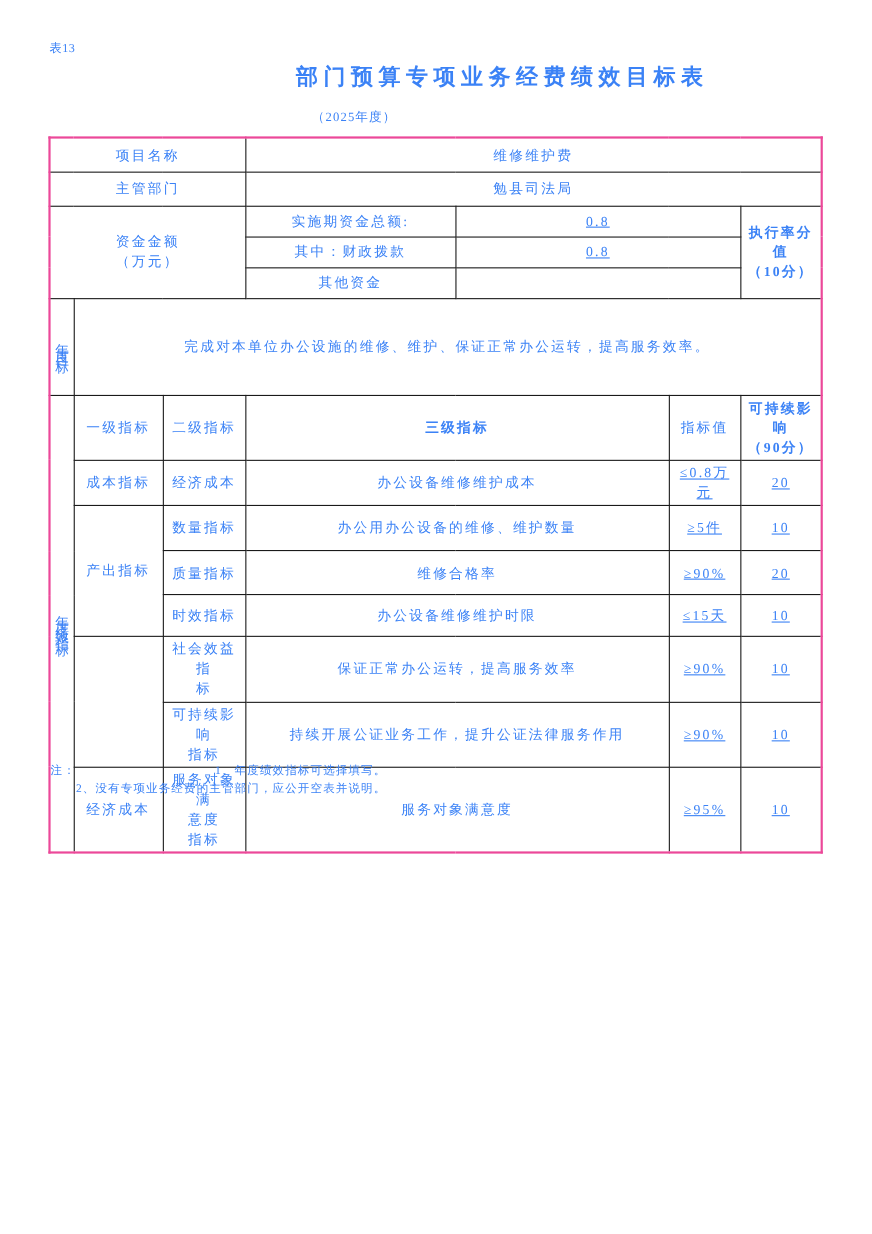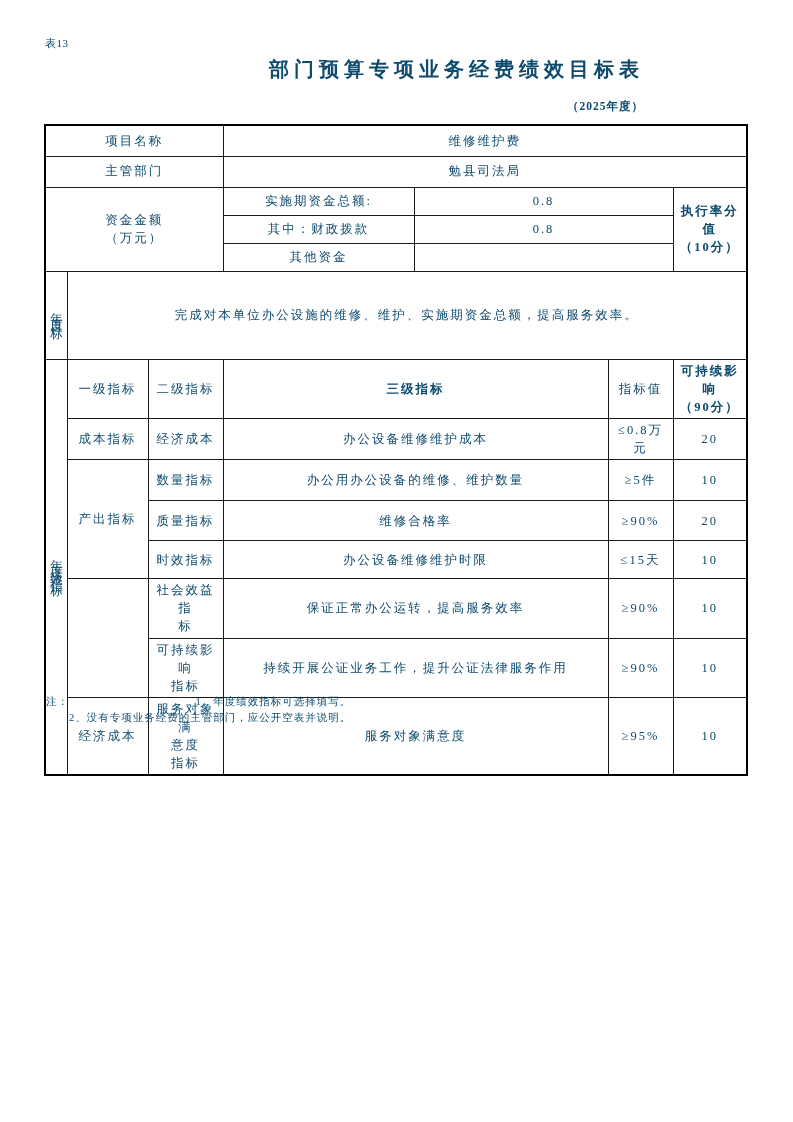--- a/index.html
+++ b/index.html
@@ -6,21 +6,21 @@
     margin: 0;
     padding: 0;
     background: #ffffff;
   }
   .sheet {
     position: relative;
     width: 644px;
     height: 1122px;
     background: #ffffff;
     font-family: "Liberation Serif", "DejaVu Serif", serif;
-    color: #0c4a6e;
+    color: #3b82f6;
   }
   .doc-label {
     position: absolute;
     left: 45px;
     top: 36px;
     font-size: 11px;
     letter-spacing: 0.5px;
   }
   .page-title {
     position: absolute;
@@ -30,33 +30,32 @@
     text-align: right;
     font-size: 20px;
     font-weight: bold;
     letter-spacing: 5px;
   }
   .page-subtitle {
     position: absolute;
     left: 0;
     right: 0;
     top: 99px;
-    text-align: right;
+    text-align: center;
     font-size: 11.5px;
     letter-spacing: 1px;
-    font-weight: bold;
   }
   table.main {
     position: absolute;
     left: 44px;
     top: 124px;
     width: 702px;
     border-collapse: collapse;
     table-layout: fixed;
-    border: 2px solid #000000;
+    border: 2px solid #ec4899;
     font-size: 12.5px;
   }
   table.main td {
     border: 1px solid #1a1a1a;
     vertical-align: middle;
     text-align: center;
     letter-spacing: 2px;
     line-height: 1.45;
     padding: 2px 3px;
     white-space: pre-line;
@@ -69,20 +68,21 @@
   td.right {
     text-align: right;
     padding-right: 4px;
   }
   td.bold {
     font-weight: bold;
     letter-spacing: 1px;
   }
   td.num {
     letter-spacing: 0.5px;
+    text-decoration: underline;
   }
   td.vert {
     padding: 0;
   }
   .vert-text {
     display: inline-block;
     writing-mode: vertical-lr;
     text-orientation: upright;
     letter-spacing: 5px;
     line-height: 1;
@@ -149,21 +149,21 @@
       <td class="right">其中：财政拨款</td>
       <td colspan="2" class="num">0.8</td>
     </tr>
     <tr style="height:28px">
       <td class="right">其他资金</td>
       <td colspan="2" class="num"></td>
     </tr>
 
     <tr style="height:88px">
       <td class="vert"><span class="vert-text">年度目标</span></td>
-      <td colspan="6" class="left">完成对本单位办公设施的维修、维护、实施期资金总额，提高服务效率。</td>
+      <td colspan="6" class="left">完成对本单位办公设施的维修、维护、保证正常办公运转，提高服务效率。</td>
     </tr>
 
     <tr style="height:36px">
       <td rowspan="8" class="vert"><span class="vert-text">年度绩效指标</span></td>
       <td>一级指标</td>
       <td>二级指标</td>
       <td colspan="2" class="bold">三级指标</td>
       <td>指标值</td>
       <td class="bold">可持续影响
 （90分）</td>

